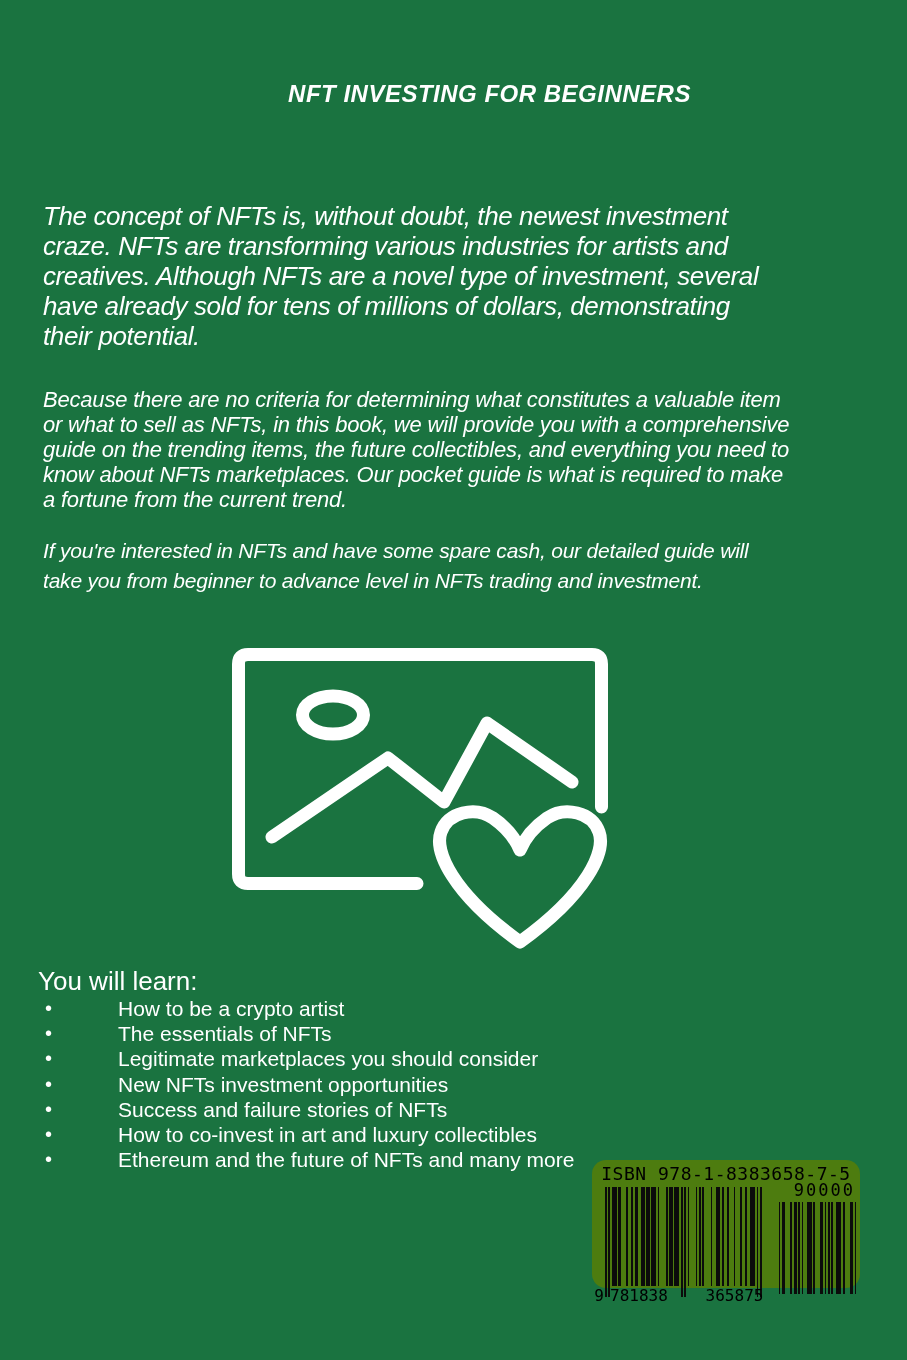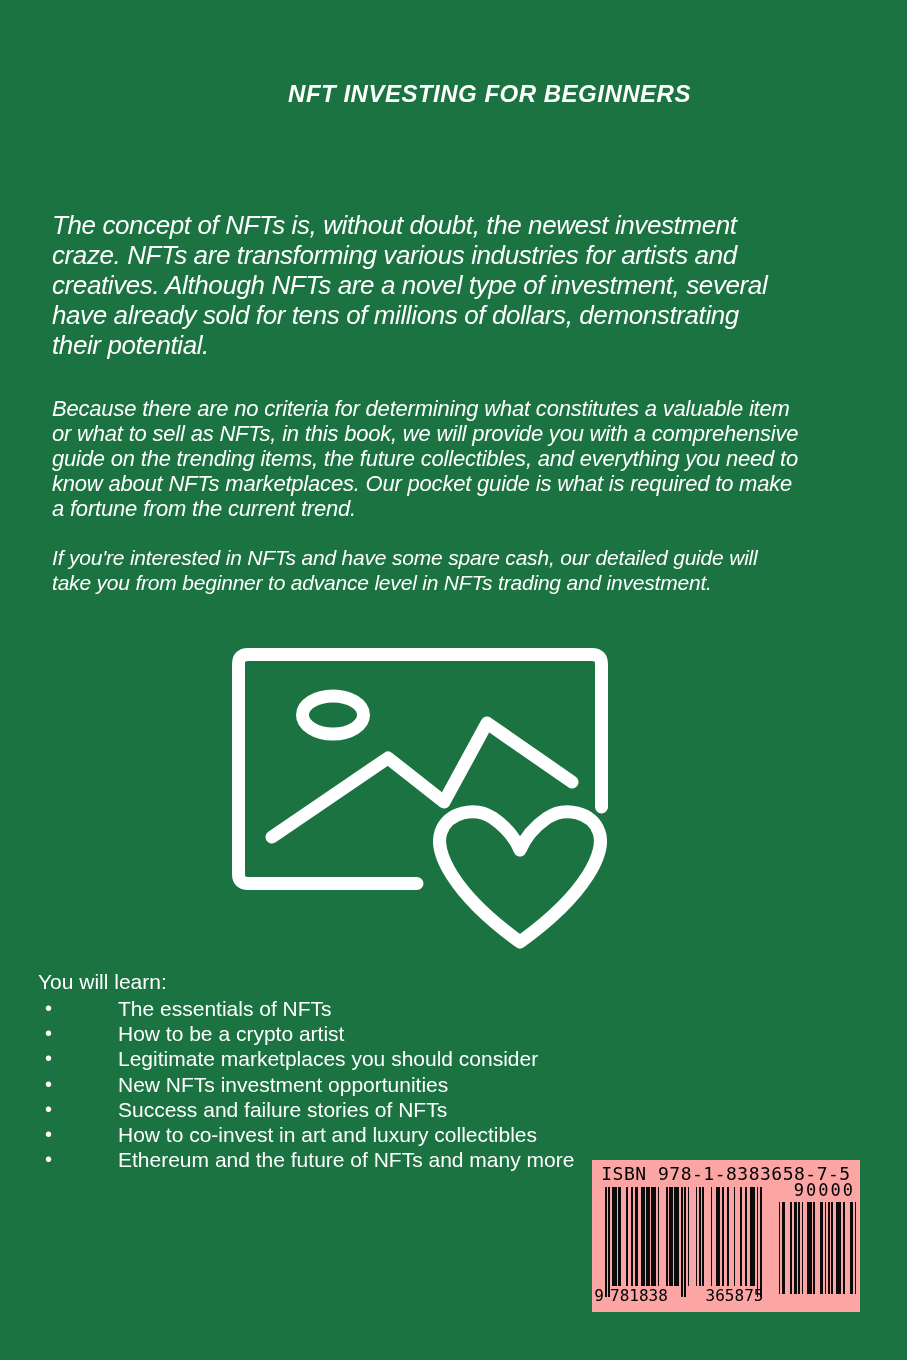--- a/index.html
+++ b/index.html
@@ -23,61 +23,61 @@
     text-align:center;
     font-size:24px;
     font-weight:700;
     font-style:italic;
     letter-spacing:0.5px;
     padding-left:36px;
   }
 
   .para{
     position:absolute;left:35px;width:852px;
-    margin:17px;
+    margin:8px;
     font-style:italic;
     white-space:pre-line;
     overflow:hidden;
   }
   .para-1{top:193px;font-size:26px;line-height:30px;letter-spacing:-0.4px;}
   .para-2{top:379px;font-size:22px;line-height:25px;letter-spacing:-0.2px;}
-  .para-3{top:528px;font-size:21px;line-height:25px;letter-spacing:-0.2px;}
+  .para-3{top:528px;font-size:21px;line-height:30px;letter-spacing:-0.2px;}
 
   .image-icon{
     position:absolute;left:232px;top:648px;
     width:376px;height:302px;
   }
   .image-icon *{
     fill:none;
     stroke:var(--fg);
     stroke-width:13;
   }
 
   .learn{position:absolute;left:38px;top:969px;width:600px;}
-  .learn-heading{font-size:21px;line-height:25px;}
+  .learn-heading{font-size:26px;line-height:25px;}
   .learn-list{
     margin:2px 0 0 0;padding:0;list-style:none;
   }
   .learn-list li{
     position:relative;
     padding-left:80px;
     font-size:21px;
     line-height:25.2px;
   }
   .learn-list li::before{
     content:"\2022";
     position:absolute;left:7px;top:0;
     font-size:20px;
   }
 
   .barcode-panel{
     position:absolute;left:592px;top:1160px;
-    width:268px;height:152px;
-    background:#fca5a5;
-    border-radius:0;
+    width:268px;height:128px;
+    background:#4d7c0f;
+    border-radius:14px;
     color:#000;
     font-family:"DejaVu Sans Mono", monospace;
   }
   .isbn-label{
     position:absolute;top:3px;left:0;right:0;
     text-align:center;
     font-size:18px;
     letter-spacing:0.5px;
     white-space:nowrap;
   }
@@ -129,22 +129,22 @@
   <svg class="image-icon" viewBox="0 0 376 302" aria-hidden="true">
     <path stroke-linecap="round" d="M185 235.5 L16 235.5 Q6.5 235.5 6.5 226 L6.5 16 Q6.5 6.5 16 6.5 L360 6.5 Q369.5 6.5 369.5 16 L369.5 159"></path>
     <ellipse cx="101" cy="67" rx="30.5" ry="19"></ellipse>
     <polyline stroke-linecap="round" stroke-linejoin="round" points="40,189 156,110 212,154 255,75 340,134"></polyline>
     <path stroke-linecap="round" stroke-linejoin="round" d="M288 294 C220 245 202 203 209 184 C216 164 243 158 261 170 C274 179 283 190 288 202 C293 190 302 179 315 170 C333 158 360 164 367 184 C374 203 356 245 288 294 Z"></path>
   </svg>
 
   <div class="learn">
     <div class="learn-heading">You will learn:</div>
     <ul class="learn-list">
+      <li>How to be a crypto artist</li>
       <li>The essentials of NFTs</li>
-      <li>How to be a crypto artist</li>
       <li>Legitimate marketplaces you should consider</li>
       <li>New NFTs investment opportunities</li>
       <li>Success and failure stories of NFTs</li>
       <li>How to co-invest in art and luxury collectibles</li>
       <li>Ethereum and the future of NFTs and many more</li>
     </ul>
   </div>
 
   <div class="barcode-panel">
     <div class="isbn-label">ISBN 978-1-8383658-7-5</div>

